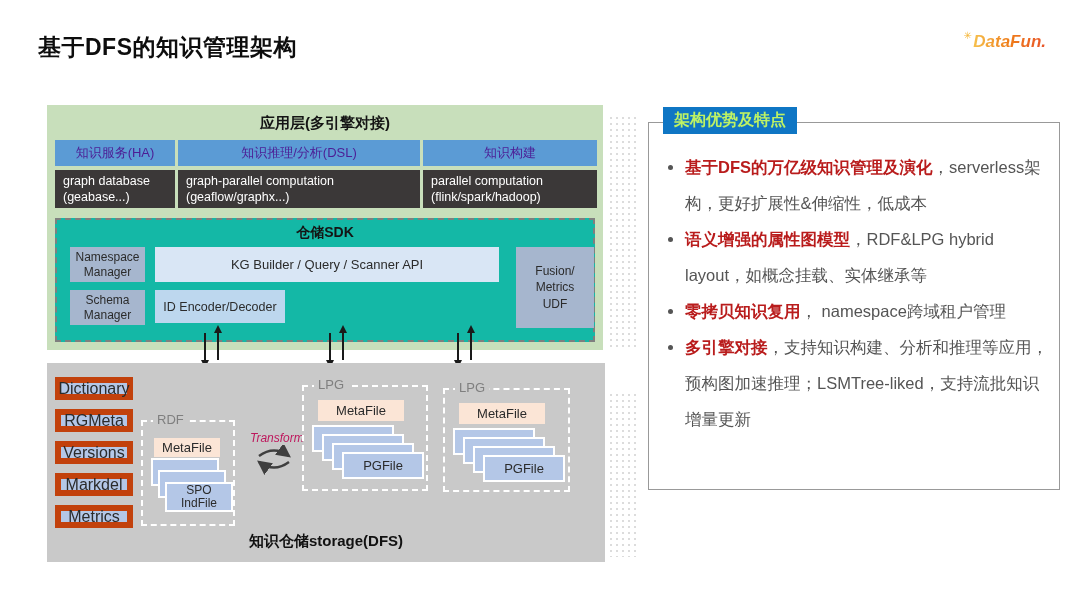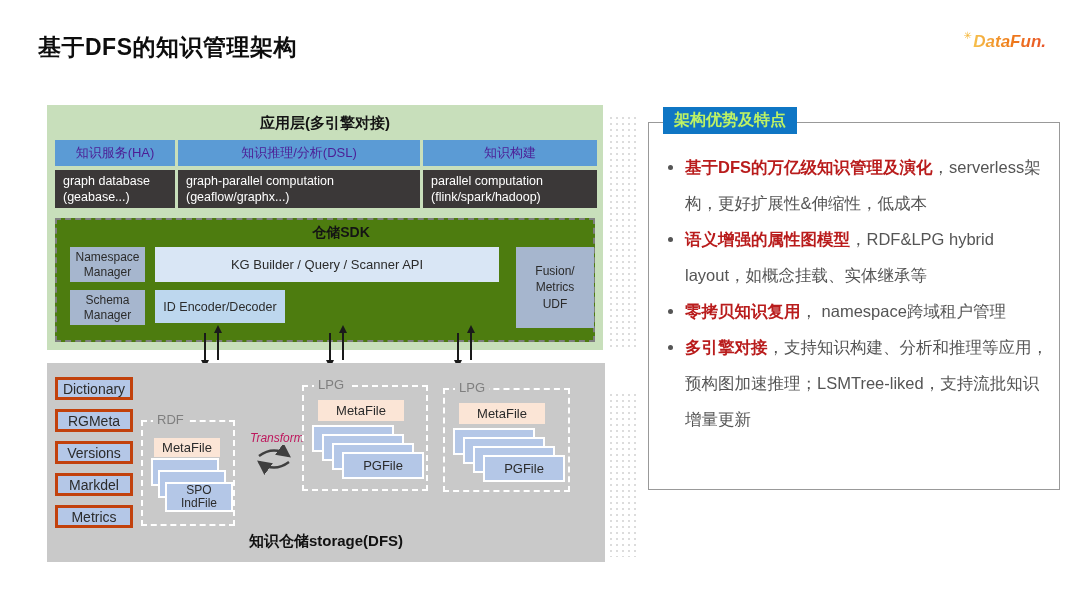--- a/index.html
+++ b/index.html
@@ -20,39 +20,39 @@
   .app-layer { position:absolute; left:47px; top:105px; width:556px; height:245px; background:#c8dfbb; }
   .app-title { position:absolute; top:9px; width:100%; text-align:center; font-weight:bold; font-size:15px; color:#141414; }
   .svc-row, .eng-row { position:absolute; left:8px; display:flex; gap:3px; }
   .svc-row { top:35px; }
   .eng-row { top:65px; }
   .svc { background:#5b9bd5; color:#4c1d95; font-size:13px; height:26px; display:flex; align-items:center; justify-content:center; }
   .eng { background:#3b3838; color:#fff; font-size:12.5px; height:38px; display:flex; flex-direction:column; justify-content:center; padding-left:8px; line-height:1.3; }
   .w1 { width:120px; } .w2 { width:242px; } .w3 { width:174px; }
 
   
-  .sdk { position:absolute; left:8px; top:113px; width:540px; height:124px; background:#4d7c0f; border:2px dashed #7f7f7f;padding-left:16px; }
+  .sdk { position:absolute; left:8px; top:113px; width:540px; height:124px; background:#14b8a6; border:2px dashed #7f7f7f; }
   .sdk-title { position:absolute; top:4px; width:100%; text-align:center; font-weight:bold; font-size:14px; color:#141414; }
   .sdk-box { position:absolute; display:flex; align-items:center; justify-content:center; text-align:center; color:#2b2b2b; }
   .mgr { left:13px; width:75px; height:35px; background:#a6b6ce; font-size:12px; line-height:1.2; }
   .mgr-ns { top:27px; } .mgr-sc { top:70px; }
   .api-box { left:98px; top:27px; width:344px; height:35px; background:#d9e6f5; font-size:13px; }
   .enc-box { left:98px; top:70px; width:130px; height:33px; background:#bdd7ee; font-size:12.5px; }
   .cache-box { left:237px; top:70px; width:205px; height:33px; background:#bdd7ee; font-size:12.5px; }
   .udf-box { left:459px; top:27px; width:78px; height:81px; background:#a6b6ce; font-size:12px; line-height:1.35; flex-direction:column; }
 
   
   .va { position:absolute; width:2px; height:27px; top:333px; background:#1a1a1a; }
   .va::after { content:""; position:absolute; left:-3.5px; border-left:4.5px solid transparent; border-right:4.5px solid transparent; }
   .va-down::after { bottom:-8px; border-top:8px solid #1a1a1a; }
   .va-up::after { top:-8px; border-bottom:8px solid #1a1a1a; }
 
   
   .storage { position:absolute; left:47px; top:363px; width:558px; height:199px; background:#c9c9c9; }
-  .sbox { position:absolute; left:8px; width:78px; height:23px; background:#b4c7e7; border:3px solid #c2410c; font-size:14px; color:#2b2b2b; display:flex; align-items:center; justify-content:center; }
+  .sbox { position:absolute; left:8px; width:78px; height:23px; background:#b4c7e7; border:6px solid #c2410c; font-size:16px; color:#2b2b2b; display:flex; align-items:center; justify-content:center; }
   .grp { position:absolute; border:2px dashed #ffffff; }
   .grp-label { position:absolute; top:-9px; left:10px; font-size:13px; color:#7f7f7f; background:#c9c9c9; padding:0 4px; line-height:1.1; }
   .meta { position:absolute; background:#fbe5d6; color:#2b2b2b; font-size:13px; display:flex; align-items:center; justify-content:center; }
   .layer { position:absolute; background:#b4c7e7; border:2px solid #ffffff; }
   .file-label { display:flex; align-items:center; justify-content:center; text-align:center; color:#2b2b2b; }
   .rdf-grp { left:94px; top:57px; width:94px; height:106px; }
   .lpg-left { left:255px; top:22px; width:126px; height:106px; }
   .lpg-right { left:396px; top:25px; width:127px; height:104px; }
   .transform { position:absolute; left:203px; top:68px; width:48px; text-align:center; }
   .transform-label { font-size:12px; font-style:italic; color:#be185d; }

